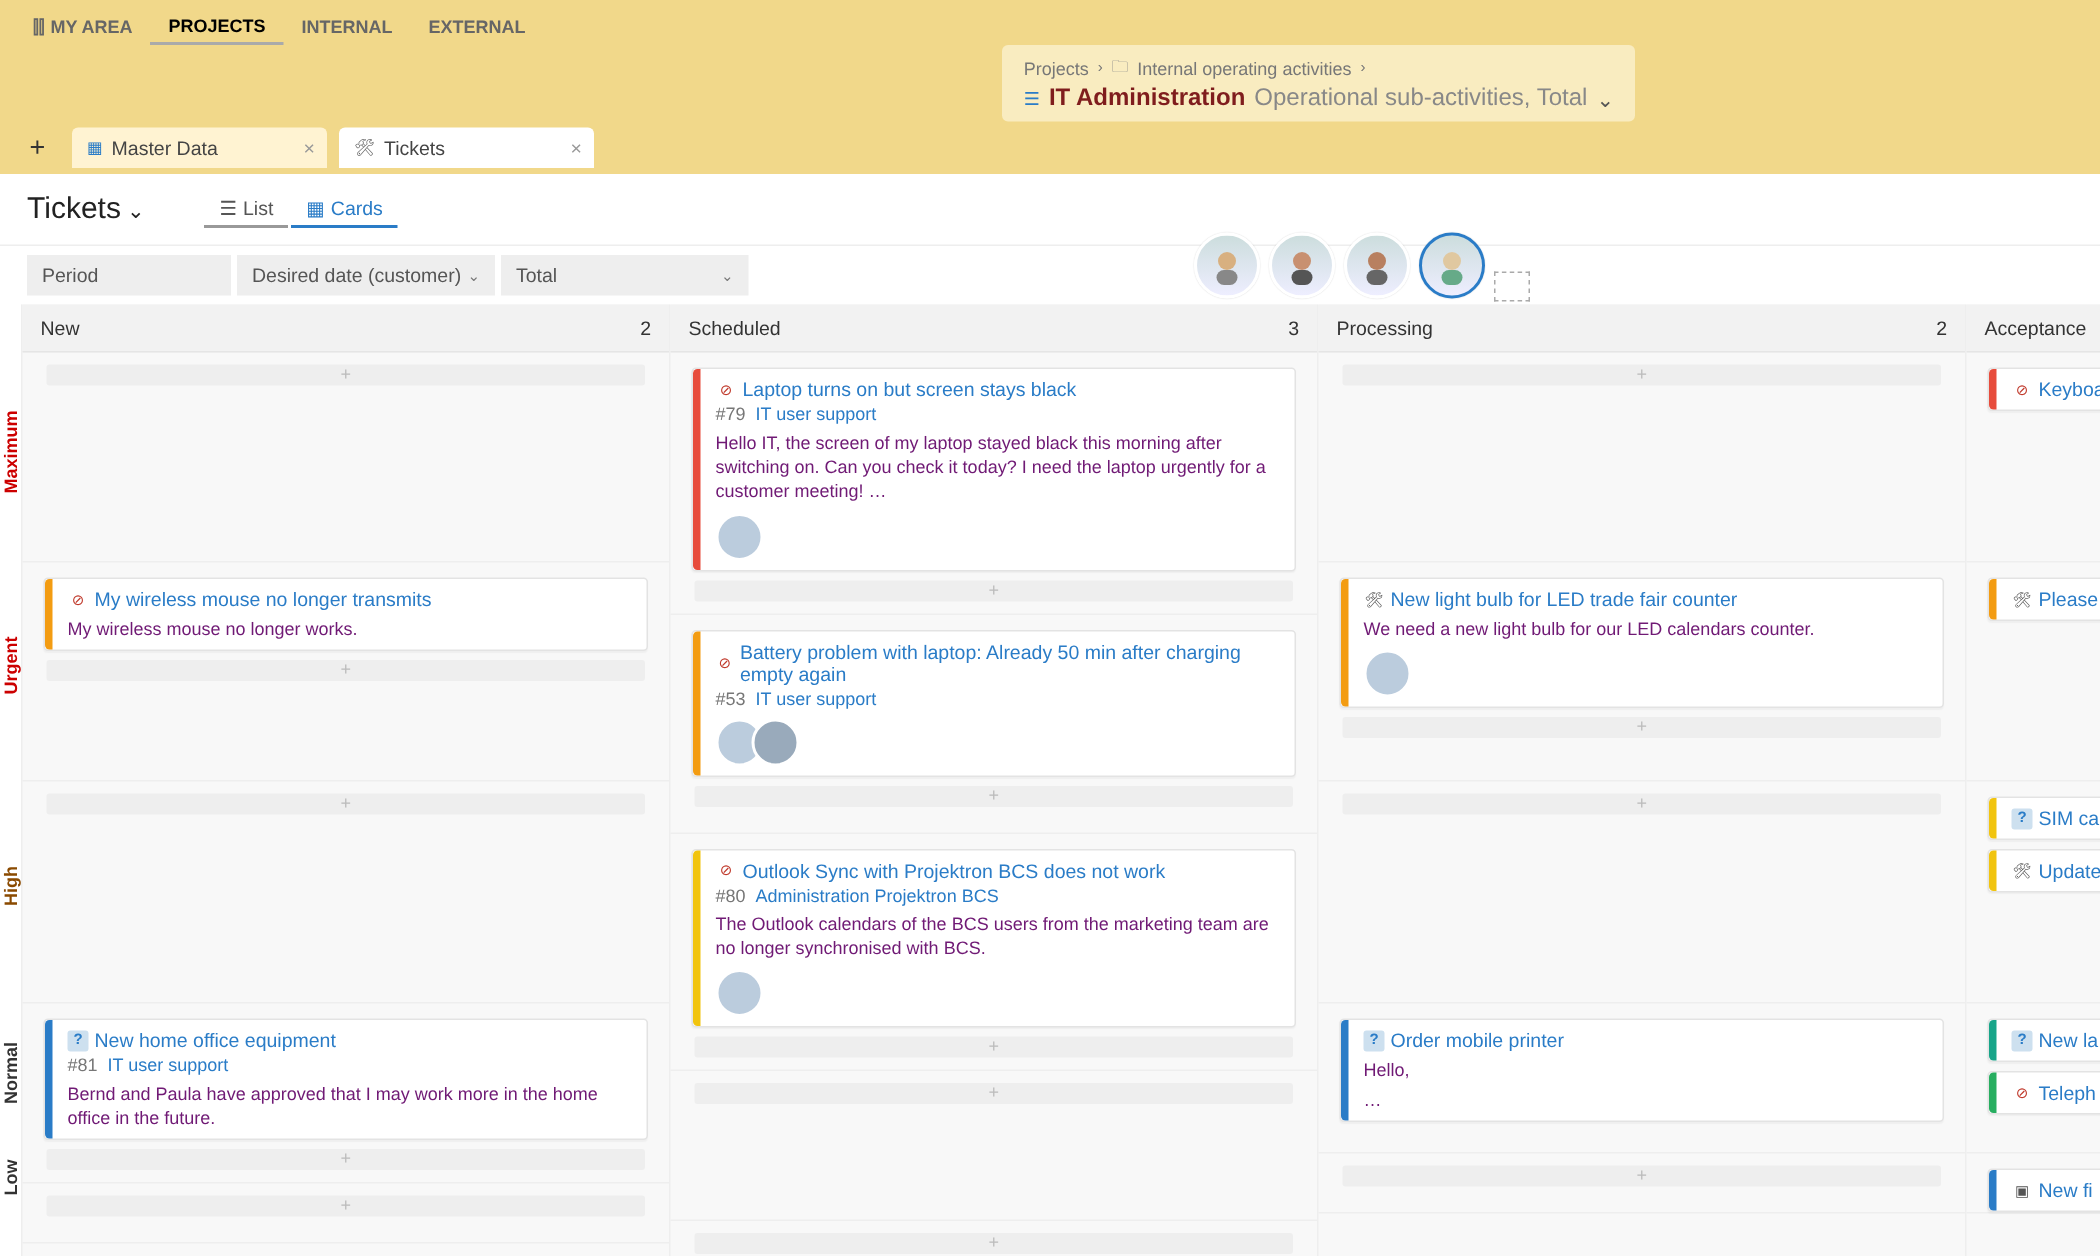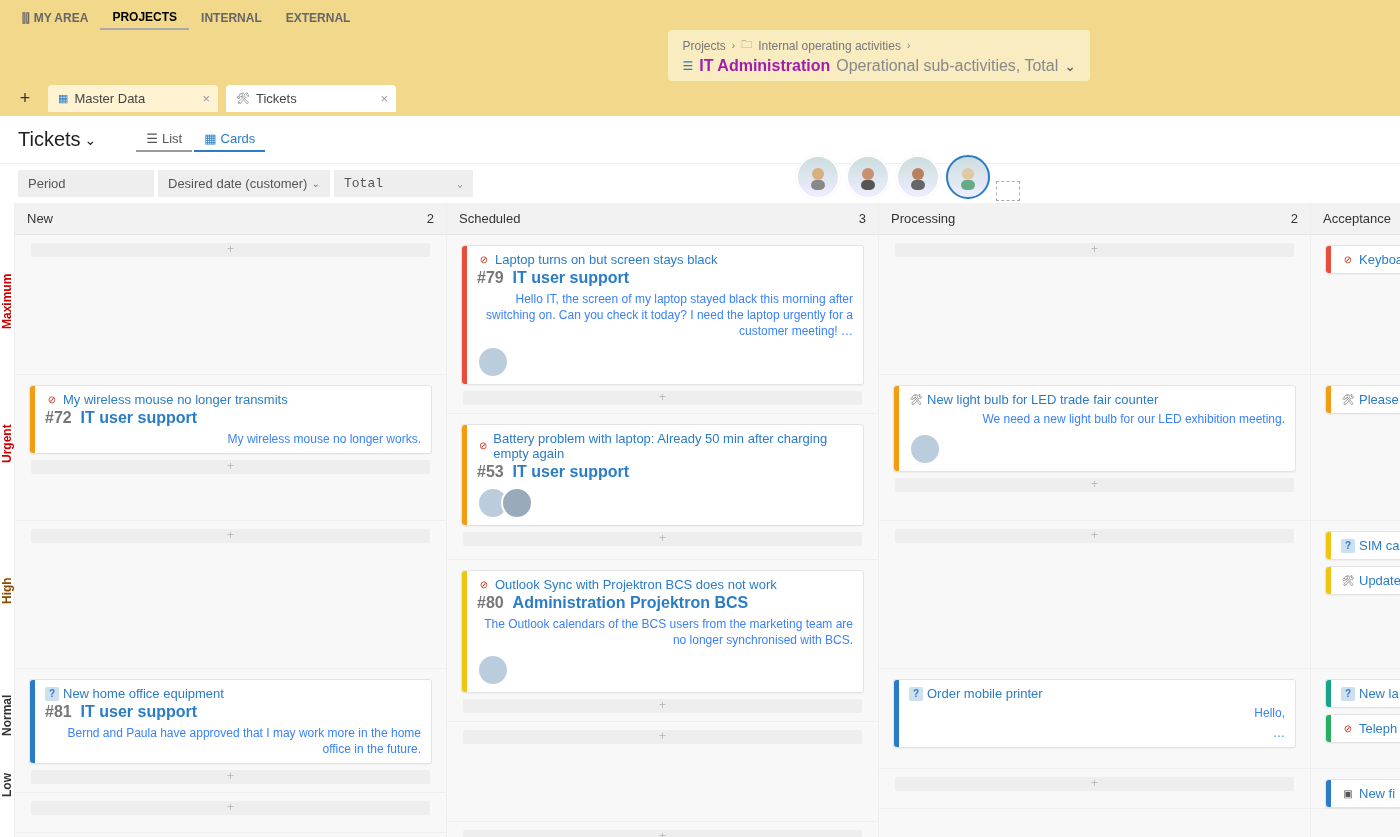--- a/index.html
+++ b/index.html
@@ -4,21 +4,21 @@
 <style>
 * { box-sizing: border-box; margin: 0; padding: 0; }
 body { font-family: Arial, Helvetica, sans-serif; font-size: 13px; color: #333; background: #fff; overflow-x: hidden; }
 .top-nav { background: #f1d88a; height: 80px; position: relative; }
 .nav-tabs-top { display: flex; padding: 6px 10px 0 10px; }
 .nav-tab-top { font-size: 12px; color: #666; font-weight: 600; padding: 4px 12px; display: flex; align-items: center; gap: 4px; cursor: pointer; }
 .nav-tab-top.active { color: #000; border-bottom: 2px solid #aaa; }
 .breadcrumb-box { position: absolute; right: 310px; top: 30px; background: #f9ecc0; border-radius: 4px; padding: 6px 14px; min-width: 400px; }
 .breadcrumb-path { font-size: 12px; color: #777; display:flex; align-items:center; gap:6px; }
 .breadcrumb-title-row { display: flex; align-items:center; gap:6px; margin-top:2px; }
-.breadcrumb-title { font-size: 16px; font-weight: 700; color: #a21caf; }
+.breadcrumb-title { font-size: 16px; font-weight: 700; color: #7f1d1d; }
 .breadcrumb-sub { font-size: 16px; color: #888; }
 .sub-tabs { display: flex; align-items: center; background: #f1d88a; height: 36px; padding-left: 10px; }
 .plus-tab { width: 30px; text-align:center; font-size: 18px; color:#333; cursor:pointer;}
 .doc-tab { background: #fff3d2; display: flex; align-items:center; gap:6px; padding: 6px 10px; border-radius: 4px 4px 0 0; margin-left:8px; font-size:13px; color:#444; cursor:pointer; position:relative; min-width:170px;}
 .doc-tab.active { background:#fff; }
 .doc-tab .close { position:absolute; right:8px; color:#999; font-size:13px; }
 .page-header { display:flex; align-items:center; padding: 8px 18px; border-bottom:1px solid #eee; height:48px;}
 .page-title { font-size:20px; font-weight:400; color:#222; display:flex; align-items:center; gap:4px; }
 .view-switch { display:flex; margin-left:40px; gap:2px; }
 .view-btn { display:flex; align-items:center; gap:4px; padding:4px 10px; font-size:13px; color:#555; border-bottom:2px solid transparent; cursor:pointer;}
@@ -42,23 +42,23 @@
 .card { background:#fff; border:1px solid #e3e3e3; border-radius:3px; margin:6px 8px; display:flex; box-shadow:0 1px 1px rgba(0,0,0,0.04);}
 .card-stripe { width:5px; border-radius:3px 0 0 3px; }
 .stripe-red { background:#e74c3c;}
 .stripe-orange { background:#f39c12;}
 .stripe-yellow { background:#f1c40f;}
 .stripe-blue { background:#2a7cc7;}
 .stripe-teal { background:#17a589;}
 .stripe-green { background:#27ae60;}
 .card-body { flex:1; padding:6px 10px;}
 .card-title { color:#2a7cc7; font-size:13px; font-weight:400; display:flex; align-items:center; gap:4px; cursor:pointer;}
-.card-meta { font-size:16px; color:#777; margin-top:2px;font-weight:bold;}
+.card-meta { font-size:12px; color:#777; margin-top:2px;}
 .card-meta a { color:#2a7cc7; text-decoration:none;}
-.card-desc { font-size:12px; color:#3b82f6; margin-top:4px; line-height:1.35;text-align:right;}
+.card-desc { font-size:12px; color:#701a75; margin-top:4px; line-height:1.35;}
 .card-avatars { margin-top:6px; display:flex; gap:-8px;}
 .mini-av { width:32px; height:32px; border-radius:50%; background:#bcd; border:2px solid #fff; margin-right:-8px; display:inline-block;}
 .icon-sq { width:14px; height:14px; display:inline-flex; align-items:center; justify-content:center; font-size:10px;}
 .icon-error { color:#c0392b;}
 .icon-task { color:#555;}
 .icon-q { background:#cde0ef; color:#2a7cc7; border-radius:2px; font-weight:700;}
 svg { display:inline; }
 .chev { font-size:10px; color:#777;}
 .folder-icon { font-size:11px; color:#888;}
 </style>
@@ -130,21 +130,21 @@
 </div>
 
 <div class="filter-row">
   <div class="filter-cell" style="width:136px;">
     <span>Period</span>
   </div>
   <div class="filter-cell" style="width:172px;">
     <span>Desired date (customer)</span>
     <span class="chev">⌄</span>
   </div>
-  <div class="filter-cell" style="width:139px;font-family:Liberation Mono, monospace;">
+  <div class="filter-cell" style="width:165px;">
     <span>Total</span>
     <span class="chev">⌄</span>
   </div>
 </div>
 
 <div class="people-row">
   <div class="avatar-col">
       <div class="avatar-circle">
         <svg width="30" height="30">
           <circle cx="15" cy="12" r="6" fill="#d8b080"></circle>
@@ -207,21 +207,20 @@
       </div>
 
       <div class="row-section" style="min-height:146px;">
         <div class="card">
           <div class="card-stripe stripe-orange"></div>
           <div class="card-body">
             <div class="card-title">
                 <span class="icon-sq icon-error">⊘</span>
                 <span>My wireless mouse no longer transmits</span>
               </div>
-            <div class="card-meta"><span>#72</span>&nbsp;&nbsp;<a>IT user support</a></div>
             <div class="card-desc">My wireless mouse no longer works.</div>
           </div>
         </div>
         <div class="add-bar">+</div>
       </div>
 
       <div class="row-section" style="height:148px;">
         <div class="add-bar">+</div>
       </div>
 
@@ -317,21 +316,21 @@
         <div class="add-bar">+</div>
       </div>
       <div class="row-section" style="min-height:146px;">
         <div class="card">
           <div class="card-stripe stripe-orange"></div>
           <div class="card-body">
             <div class="card-title">
                 <span class="icon-sq icon-task">🛠</span>
                 <span>New light bulb for LED trade fair counter</span>
               </div>
-            <div class="card-desc">We need a new light bulb for our LED exhibition meeting.</div>
+            <div class="card-desc">We need a new light bulb for our LED calendars counter.</div>
             <div class="card-avatars">
                 <span class="mini-av"></span>
               </div>
           </div>
         </div>
         <div class="add-bar">+</div>
       </div>
       <div class="row-section" style="height:148px;">
         <div class="add-bar">+</div>
       </div>

